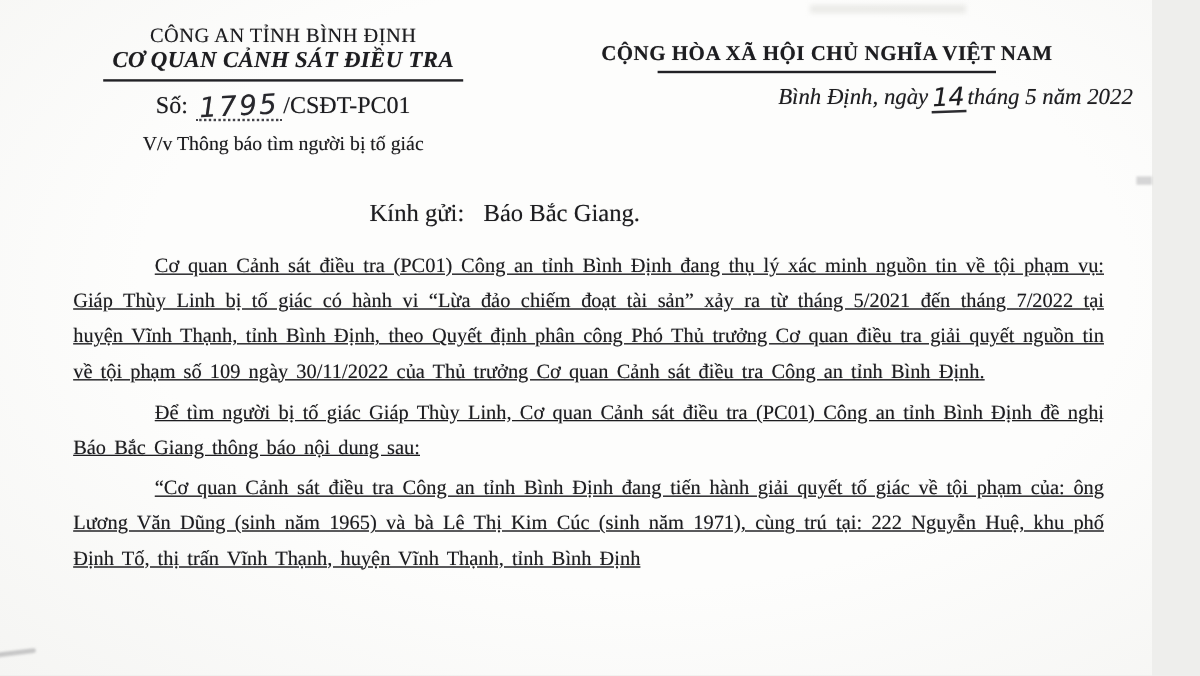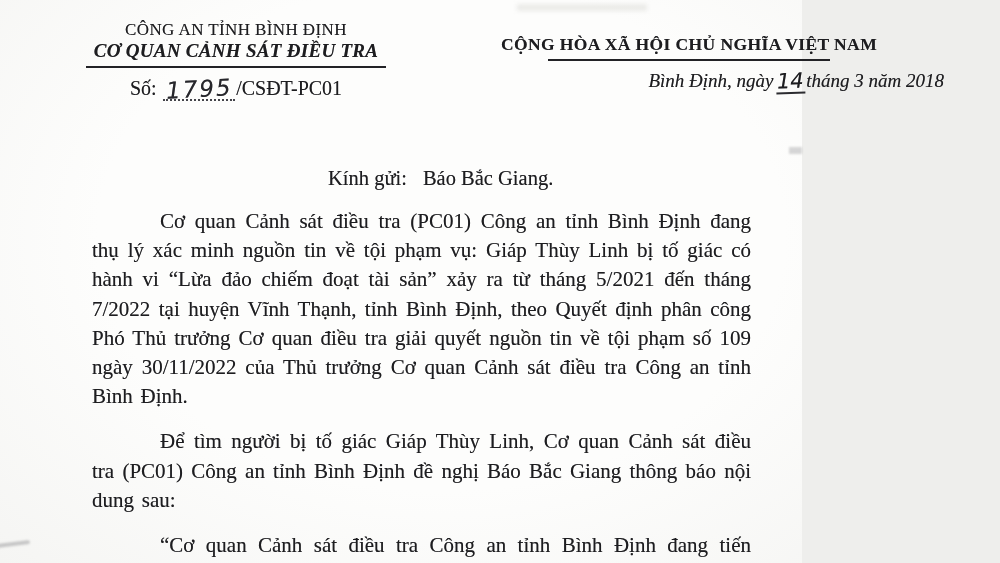--- a/index.html
+++ b/index.html
@@ -2,21 +2,21 @@
 <html><head>
 <meta charset="utf-8">
 <style>
   html, body { margin:0; padding:0; }
   body {
     width:1000px; height:563px; overflow:hidden;
     background:#eeeeec;
     font-family:"Liberation Serif", serif;
   }
   .sheet {
-    position:relative; width:802px; height:563px;
+    position:relative; width:960px; height:563px;
     background: radial-gradient(ellipse at 55% 42%, #fdfdfc 55%, #f5f5f3 100%);
     color:#1d1d20;
     text-shadow: 0 0 0.6px rgba(25,25,28,0.5);
   }
   
   .header { position:relative; height:150px; }
   .hdr-left { position:absolute; left:42px; top:20px; width:388px; text-align:center; }
   .agency-parent { font-size:17px; letter-spacing:0.4px; white-space:nowrap; }
   .agency-name { font-size:19px; font-weight:bold; letter-spacing:0.3px; margin-top:0; white-space:nowrap;font-style:italic; }
   .rule { height:2px; background:#222226; }
@@ -33,26 +33,26 @@
   .nation { font-size:17.5px; font-weight:bold; letter-spacing:0.4px; white-space:nowrap; }
   .motto { font-size:19px; font-weight:bold; margin-top:4px; white-space:nowrap; }
   .rule-right { width:282px; margin:4px auto 0; }
   .dateline { font-size:19px; font-style:italic; margin-top:9px; text-align:right; padding-right:4px; white-space:nowrap; }
   .hw-day {
     font-family:"DejaVu Sans", sans-serif; font-style:italic; font-size:21px;
     display:inline-block; transform:rotate(-2deg) translateY(1px);
     border-bottom:2px solid #2c2c30; padding:0 1px; margin:0 2px; line-height:1;
   }
   
-  .content { padding:0 35px 0 76px; }
+  .content { padding:0 35px 0 56px; }
   .salutation { margin:17px 0 0 252px; font-size:20.5px; white-space:nowrap; }
   .sal-label { margin-right:16px; }
   .content p.para {
-    margin:16px; font-size:21px; line-height:29.2px;
-    text-align:justify; text-indent:68px; word-spacing:2.5px;
+    margin:5px; font-size:17px; line-height:29.2px;
+    text-align:justify; text-indent:68px; word-spacing:2.5px;text-decoration:underline;
   }
   .content p.para.first { margin-top:17px; }
   .content p.para + p.para { margin-top:2px; }
   
   .artifact { position:absolute; pointer-events:none; }
   .a1 { left:-4px; top:542px; width:34px; height:4px; background:#98989six; background:#98989a; opacity:.5; border-radius:2px; filter:blur(1px); transform:rotate(-7deg); }
   .a2 { right:0; top:147px; width:13px; height:7px; background:#8f8f92; opacity:.35; filter:blur(1px); }
   .a3 { right:155px; top:4px; width:130px; height:7px; background:#dcdcd8; opacity:.55; filter:blur(2px); }
 </style>
 </head>
@@ -61,27 +61,28 @@
 <div class="sheet">
 
   <div class="header">
 
     <div class="hdr-left">
       <div class="agency-parent">CÔNG AN TỈNH BÌNH ĐỊNH</div>
       <div class="agency-name">CƠ QUAN CẢNH SÁT ĐIỀU TRA</div>
       <div class="rule rule-left"></div>
       <div class="doc-number"><span>Số:</span> <span class="hw-wrap"><span class="handwritten">1795</span></span><span>/CSĐT-PC01</span></div>
       <div class="subject">
+        <div>V/v Thông báo tìm người bị tố giác</div>
       </div>
     </div>
 
     <div class="hdr-right">
       <div class="nation">CỘNG HÒA XÃ HỘI CHỦ NGHĨA VIỆT NAM</div>
       <div class="rule rule-right"></div>
-      <div class="dateline"><span>Bình Định, ngày</span><span class="hw-day">14</span><span>tháng 3 năm 2018</span></div>
+      <div class="dateline"><span>Bình Định, ngày</span><span class="hw-day">14</span><span>tháng 5 năm 2022</span></div>
     </div>
 
   </div>
 
   <div class="content">
     <div class="salutation"><span class="sal-label">Kính gửi:</span><span class="sal-recipient">Báo Bắc Giang.</span></div>
 
     <p class="para first">Cơ quan Cảnh sát điều tra (PC01) Công an tỉnh Bình Định đang thụ lý xác minh nguồn tin về tội phạm vụ: Giáp Thùy Linh bị tố giác có hành vi “Lừa đảo chiếm đoạt tài sản” xảy ra từ tháng 5/2021 đến tháng 7/2022 tại huyện Vĩnh Thạnh, tỉnh Bình Định, theo Quyết định phân công Phó Thủ trưởng Cơ quan điều tra giải quyết nguồn tin về tội phạm số 109 ngày 30/11/2022 của Thủ trưởng Cơ quan Cảnh sát điều tra Công an tỉnh Bình Định.</p>
     <p class="para">Để tìm người bị tố giác Giáp Thùy Linh, Cơ quan Cảnh sát điều tra (PC01) Công an tỉnh Bình Định đề nghị Báo Bắc Giang thông báo nội dung sau:</p>
     <p class="para">“Cơ quan Cảnh sát điều tra Công an tỉnh Bình Định đang tiến hành giải quyết tố giác về tội phạm của: ông Lương Văn Dũng (sinh năm 1965) và bà Lê Thị Kim Cúc (sinh năm 1971), cùng trú tại: 222 Nguyễn Huệ, khu phố Định Tố, thị trấn Vĩnh Thạnh, huyện Vĩnh Thạnh, tỉnh Bình Định</p>

